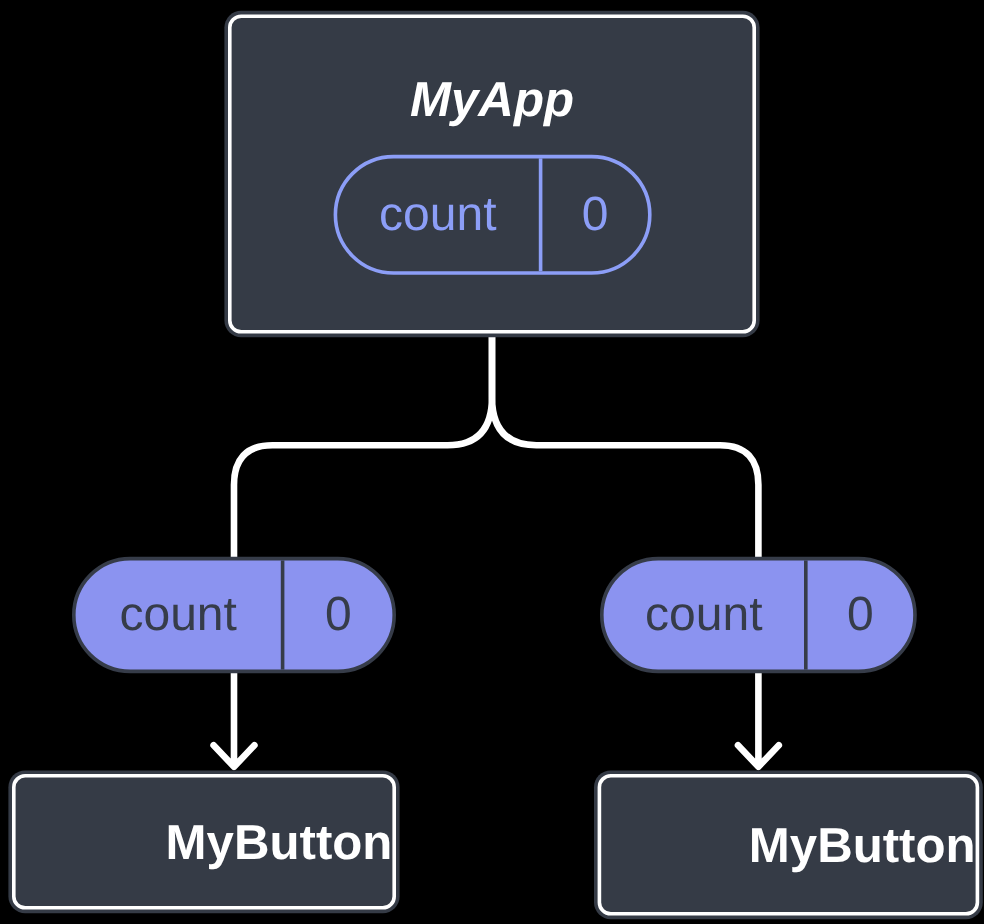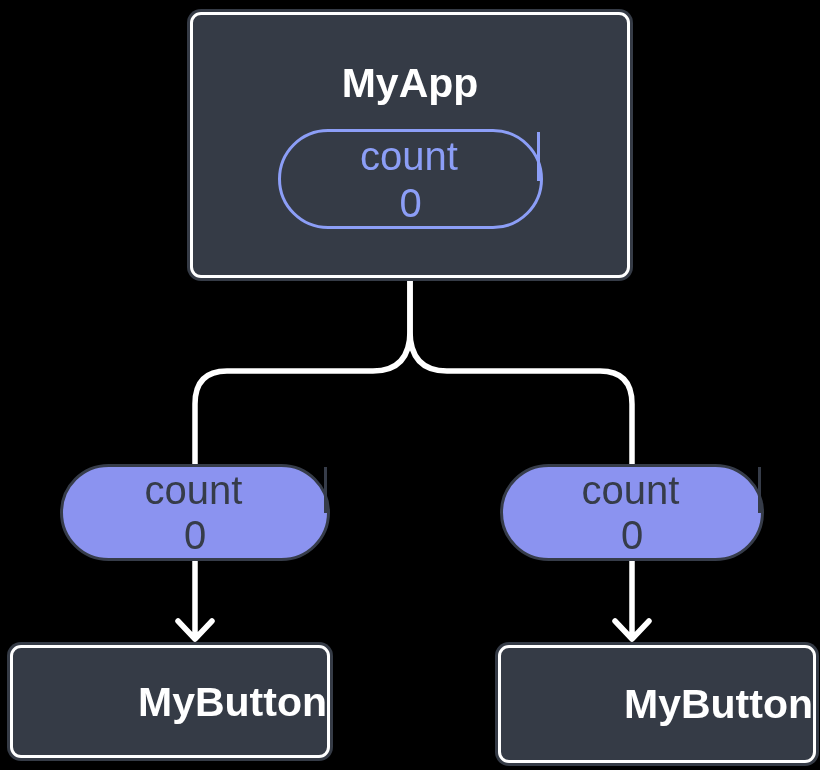--- a/index.html
+++ b/index.html
@@ -27,29 +27,28 @@
     box-shadow:0 0 0 3px var(--node-fill,#353b46);
   }
   .node-root{left:190px;top:12px;width:440px;height:266px;}
   .node-title{
     color:var(--node-text,#ffffff);
     font-size:41px;
     font-weight:bold;
     text-align:center;
     line-height:48px;
   }
-  .node-root .node-title{margin-top:44px;}
+  .node-root .node-title{margin-top:44px;font-style:italic;}
 
   .pill{
     position:absolute;
     display:flex;
     box-sizing:border-box;
     border-radius:60px;
     font-size:40px;
-    flex-direction:column;
   }
   .cell{
     display:flex;
     align-items:center;
     justify-content:center;
     min-width:0;
   }
   .cell.a{flex:1.9;border-right:3px solid currentColor;}
   .cell.b{flex:1;}
 

